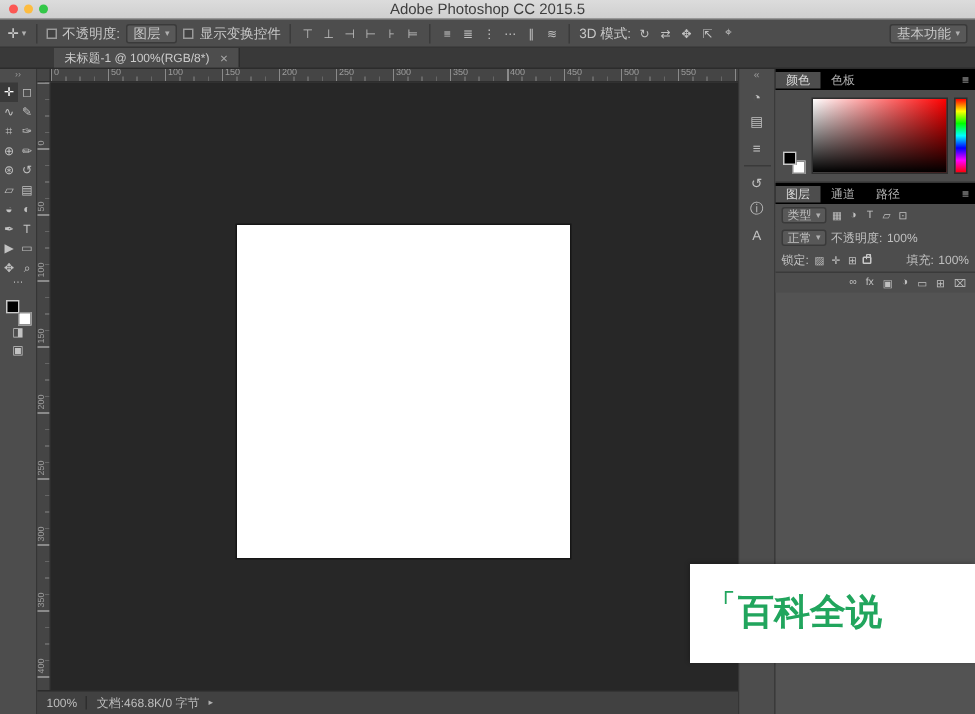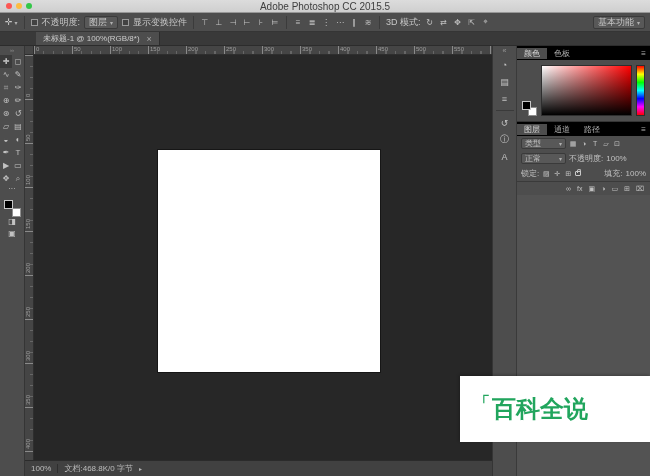--- a/index.html
+++ b/index.html
@@ -62,21 +62,21 @@
   .ptab.active{background:#4d4d4d;color:#dadada}
   .panel-menu{margin-left:auto;display:flex;align-items:center;padding:0 4px;font-size:8px;cursor:pointer}
   .color-content{flex:0 0 62px;background:#4d4d4d;display:flex;gap:4px;padding:5px;border-bottom:1px solid #353535}
   .mini-swatches{position:relative;width:15px;height:15px;align-self:flex-end;flex:0 0 15px}
   .mini-bg{position:absolute;right:0;bottom:0;width:9px;height:9px;background:#fff;border:1px solid #8d8d8d}
   .mini-fg{position:absolute;left:0;top:0;width:9px;height:9px;background:#000;border:1px solid #c9c9c9}
   .sb-field{flex:1;background:linear-gradient(to top,#000,rgba(0,0,0,0)),linear-gradient(to right,#fff,#f00);border:1px solid #2e2e2e;cursor:crosshair}
   .hue-bar{flex:0 0 9px;background:linear-gradient(to bottom,#f00,#ff0,#0f0,#0ff,#00f,#f0f,#f00);border:1px solid #2e2e2e;cursor:pointer}
   .layers-panel{flex:1;display:flex;flex-direction:column;min-height:0}
   .prow{flex:0 0 15px;display:flex;align-items:center;gap:3px;padding:0 4px;font-size:8px;color:#c0c0c0;background:#4d4d4d}
-  .pdd{background:#585858;border:1px solid #3a3a3a;border-radius:2px;height:11px;display:flex;align-items:center;gap:18px;padding:0 3px;cursor:pointer}
+  .pdd{background:#585858;border:1px solid #3a3a3a;border-radius:2px;height:11px;display:flex;align-items:center;gap:3px;padding:0 3px;cursor:pointer}
   .ficon{font-size:7px;width:8px;text-align:center;cursor:pointer}
   .padlock{display:inline-block;width:6px;height:5px;border:1px solid #c9c9c9;border-radius:1px;position:relative}
   .padlock::before{content:"";position:absolute;left:1px;top:-3px;width:2px;height:3px;border:1px solid #c9c9c9;border-bottom:none;border-radius:2px 2px 0 0}
   .layers-list{flex:1;background:#474747;border-top:1px solid #3a3a3a;min-height:0}
   .layer-row{height:20px;display:flex;align-items:center;gap:4px;padding:0 4px;background:#6b6f72;color:#e4e4e4;font-size:8px;cursor:pointer}
   .eye{font-size:6px;width:10px;text-align:center;cursor:pointer}
   .thumb{width:15px;height:12px;background:#fff;outline:1px solid #2c2c2c}
   .lname{flex:1}
   .panel-footer{flex:0 0 14px;background:#4d4d4d;border-top:1px solid #3a3a3a;display:flex;align-items:center;justify-content:flex-end;gap:6px;padding:0 6px;font-size:7px;color:#c0c0c0}
   .fbtn{cursor:pointer}

